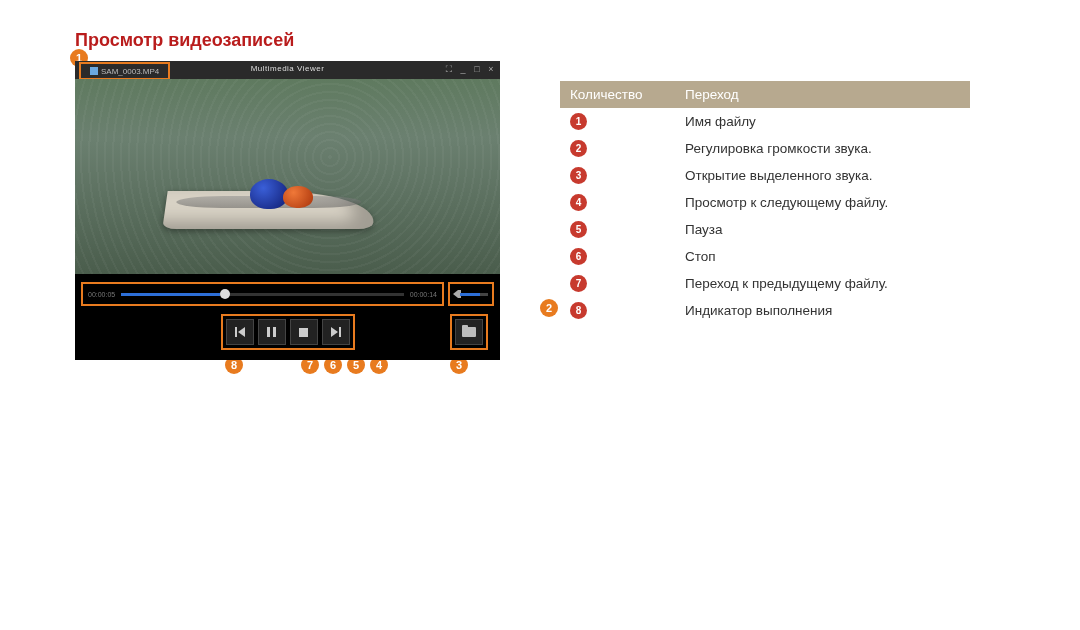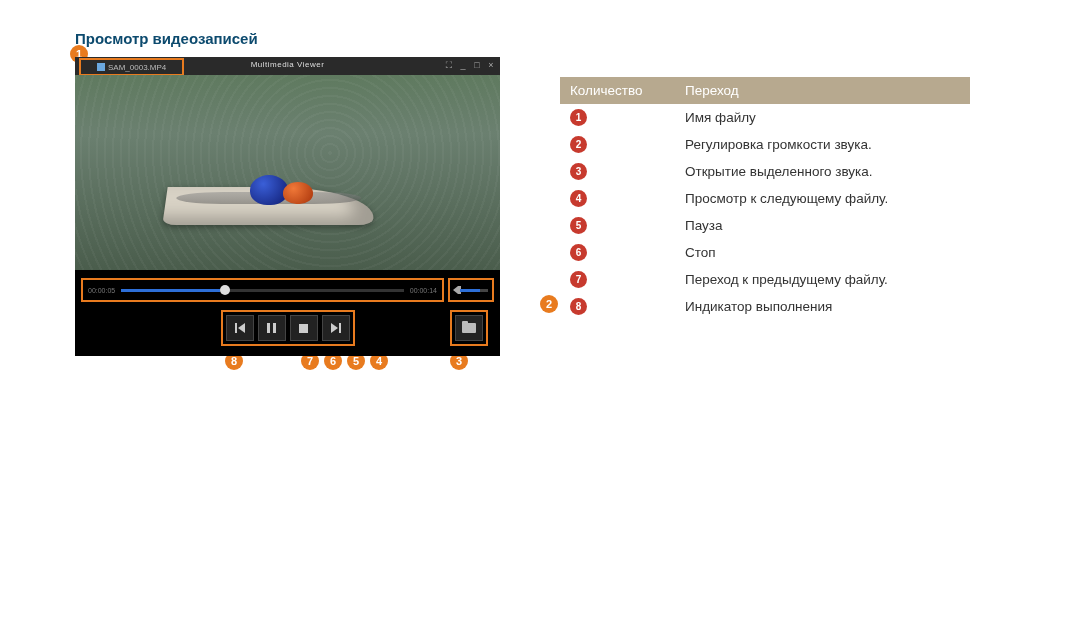--- a/index.html
+++ b/index.html
@@ -1,24 +1,24 @@
 <!DOCTYPE html>
 <html><head>
 <meta charset="utf-8">
 <style>
 html,body{margin:0;padding:0;width:1080px;height:630px;background:#fff;font-family:Arial,"Helvetica Neue",sans-serif;color:#333;position:relative}
 .page{padding:30px 50px;position:relative;height:570px}
 .breadcrumb{color:#8a8a8a;font-size:14px;margin-bottom:25px}
-.section-title{font-weight:bold;font-size:15px;color:#0c4a6e;margin-bottom:10px;margin-left:25px}
+.section-title{font-weight:bold;font-size:18px;color:#b91c1c;margin-bottom:10px;margin-left:25px}
 .content{display:flex;gap:60px}
 .left-col{position:relative;width:450px}
 .callout{position:absolute;width:18px;height:18px;border-radius:50%;background:#e87b1f;color:#fff;font-size:11px;font-weight:bold;display:flex;align-items:center;justify-content:center}
 .viewer{width:425px;background:#000;position:relative;margin-left:25px}
 .viewer-titlebar{height:18px;background:#2a2a2a;display:flex;align-items:center;position:relative;color:#ccc;font-size:8px}
-.filename-box{border:2px solid #e87b1f;position:absolute;left:4px;top:1px;height:14px;padding:0 16px;display:flex;align-items:center;color:#bbb}
+.filename-box{border:2px solid #e87b1f;position:absolute;left:4px;top:1px;height:14px;padding:0 9px;display:flex;align-items:center;color:#bbb}
 .file-icon{width:8px;height:8px;background:#6aa8e0;margin-right:3px}
 .titlebar-center{position:absolute;left:50%;transform:translateX(-50%);top:3px;color:#ddd;font-weight:normal;letter-spacing:.5px}
 .titlebar-right{position:absolute;right:4px;top:3px;display:flex;gap:4px;color:#aaa;font-size:9px}
 .titlebar-right span{width:10px;text-align:center}
 .video-area{height:195px;position:relative;overflow:hidden}
 .water{position:absolute;inset:0;background:linear-gradient(#5f7a5f 0%,#6b8070 30%,#4a5d4c 100%)}
 .ripple{position:absolute;inset:0;background:repeating-radial-gradient(circle at 60% 40%,rgba(255,255,255,.04) 0 2px,transparent 2px 8px)}
 .boat{position:absolute;left:90px;top:95px;width:210px;height:55px}
 .hull{position:absolute;left:0;bottom:0;width:210px;height:38px;background:#d8d2c5;border-radius:0 60% 8% 8%/0 100% 20% 20%;transform:skewX(-8deg);box-shadow:inset -20px -8px 15px rgba(0,0,0,.25),0 2px 6px rgba(0,0,0,.4)}
 .hull::after{content:"";position:absolute;left:10px;top:5px;right:15px;height:12px;background:linear-gradient(#888,#555);border-radius:50%/100%;opacity:.5}

